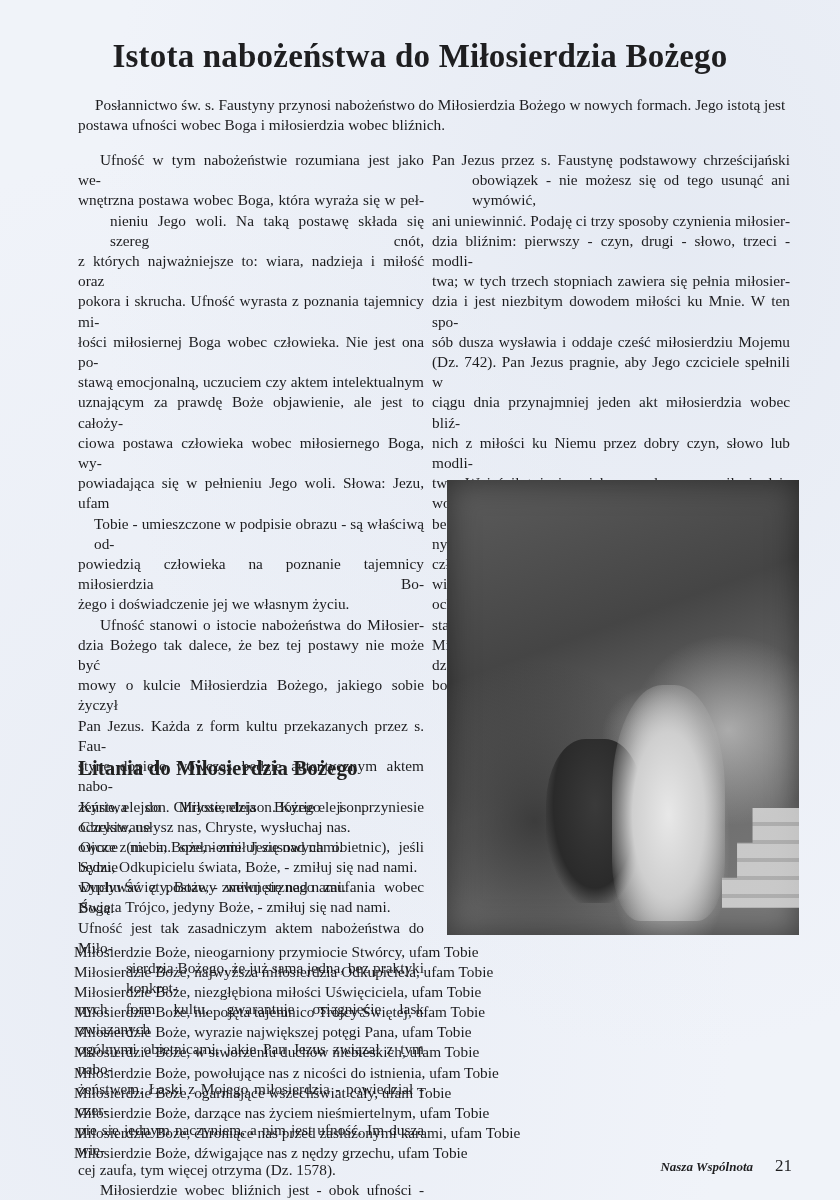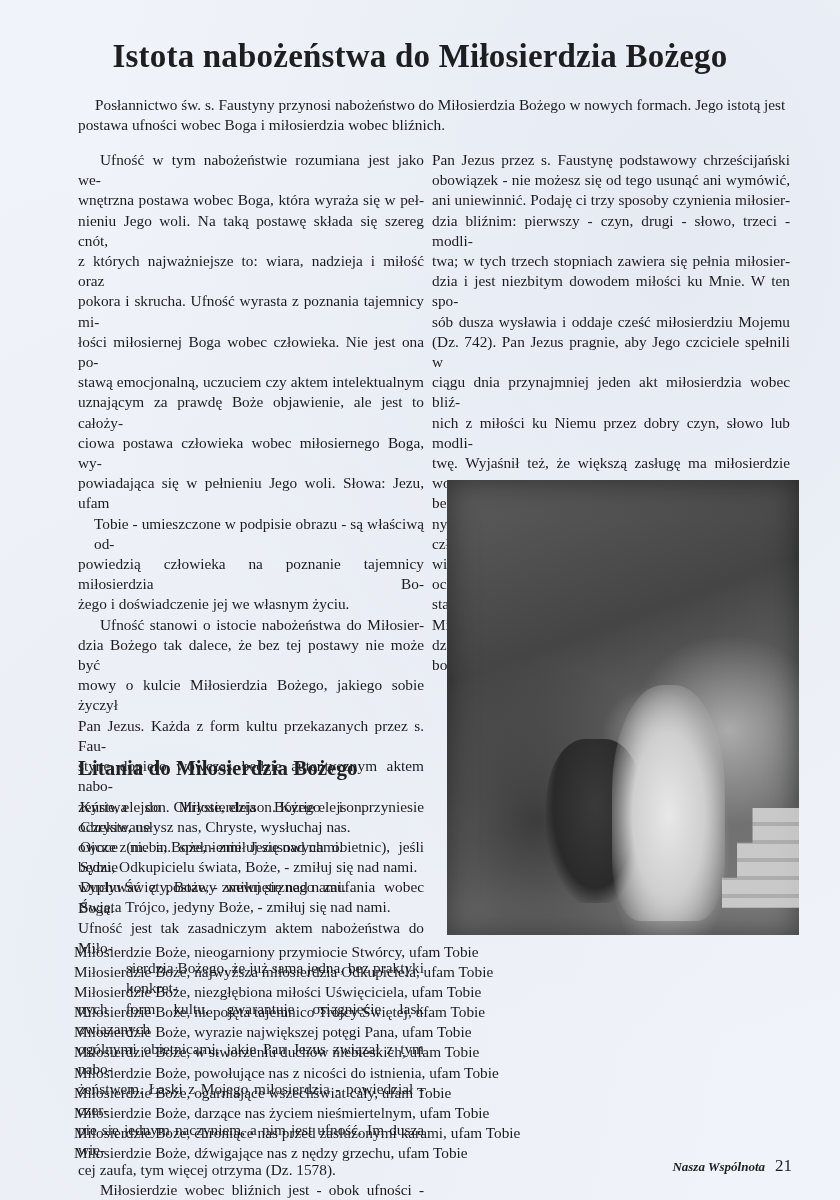--- a/index.html
+++ b/index.html
@@ -73,41 +73,41 @@
       border-radius: 45% 45% 25% 25%;
     }
     .photo .steps {
       position: absolute; right: 0; bottom: 6%; width: 22%; height: 22%;
       background: repeating-linear-gradient(180deg, #d8d8d8 0 14px, #b8b8b8 14px 18px);
       clip-path: polygon(40% 0, 100% 0, 100% 100%, 0 100%, 0 70%, 20% 70%, 20% 35%, 40% 35%);
       opacity: 0.85;
     }
     .footer {
       position: absolute; top: 1156px; right: 48px;
-      display: flex; align-items: baseline; gap: 10px; margin-left: 44px;
+      display: flex; align-items: baseline; gap: 22px; margin-left: 44px;
     }
     .footer .mag {
       font-style: italic; font-weight: bold; font-size: 13px; color: #1e1e20;
     }
     .footer .num { font-size: 17px; color: #1e1e20; }
   </style>
 </head>
 <body>
 
 <div class="page">
 
   <h1 class="main-title">Istota nabożeństwa do Miłosierdzia Bożego</h1>
 
   <p class="intro">Posłannictwo św. s. Faustyny przynosi nabożeństwo do Miłosierdzia Bożego w nowych formach. Jego istotą jest postawa ufności wobec Boga i miłosierdzia wobec bliźnich.</p>
 
   <div class="col col-left" id="col-left">
       <p class="ind">
         <span style="display: block; text-align-last: justify;">Ufność w tym nabożeństwie rozumiana jest jako we-</span>
         <span style="display: block; text-align-last: justify; text-indent: 0px;">wnętrzna postawa wobec Boga, która wyraża się w peł-</span>
-        <span style="display: block; text-align-last: justify; text-indent: 0px;">nieniu Jego woli. Na taką postawę składa się szereg cnót,</span>
+        <span style="display: block; text-align-last: justify; text-indent: 0px; margin-left: 32px;">nieniu Jego woli. Na taką postawę składa się szereg cnót,</span>
         <span style="display: block; text-align-last: justify; text-indent: 0px;">z których najważniejsze to: wiara, nadzieja i miłość oraz</span>
         <span style="display: block; text-align-last: justify; text-indent: 0px;">pokora i skrucha. Ufność wyrasta z poznania tajemnicy mi-</span>
         <span style="display: block; text-align-last: justify; text-indent: 0px;">łości miłosiernej Boga wobec człowieka. Nie jest ona po-</span>
         <span style="display: block; text-align-last: justify; text-indent: 0px;">stawą emocjonalną, uczuciem czy aktem intelektualnym</span>
         <span style="display: block; text-align-last: justify; text-indent: 0px;">uznającym za prawdę Boże objawienie, ale jest to całoży-</span>
         <span style="display: block; text-align-last: justify; text-indent: 0px;">ciowa postawa człowieka wobec miłosiernego Boga, wy-</span>
         <span style="display: block; text-align-last: justify; text-indent: 0px;">powiadająca się w pełnieniu Jego woli. Słowa: Jezu, ufam</span>
         <span style="display: block; text-align-last: justify; text-indent: 0px; margin-left: 16px;">Tobie - umieszczone w podpisie obrazu - są właściwą od-</span>
         <span style="display: block; text-align-last: justify; text-indent: 0px;">powiedzią człowieka na poznanie tajemnicy miłosierdzia Bo-</span>
         <span style="display: block; text-align-last: left; text-indent: 0px;">żego i doświadczenie jej we własnym życiu.</span>
@@ -129,21 +129,21 @@
         <span style="display: block; text-align-last: justify; text-indent: 0px;">pie się jednym naczyniem, a nim jest ufność. Im dusza wię-</span>
         <span style="display: block; text-align-last: left; text-indent: 0px;">cej zaufa, tym więcej otrzyma (Dz. 1578).</span>
       </p>
       <p class="ind">
         <span style="display: block; text-align-last: justify;">Miłosierdzie wobec bliźnich jest - obok ufności - dru-</span>
       </p>
     </div>
   <div class="col col-right" id="col-right">
       <p>
         <span style="display: block; text-align-last: justify;">Pan Jezus przez s. Faustynę podstawowy chrześcijański</span>
-        <span style="display: block; text-align-last: justify; text-indent: 0px;">obowiązek - nie możesz się od tego usunąć ani wymówić,</span>
+        <span style="display: block; text-align-last: justify; text-indent: 0px; margin-left: 40px;">obowiązek - nie możesz się od tego usunąć ani wymówić,</span>
         <span style="display: block; text-align-last: justify; text-indent: 0px;">ani uniewinnić. Podaję ci trzy sposoby czynienia miłosier-</span>
         <span style="display: block; text-align-last: justify; text-indent: 0px;">dzia bliźnim: pierwszy - czyn, drugi - słowo, trzeci - modli-</span>
         <span style="display: block; text-align-last: justify; text-indent: 0px;">twa; w tych trzech stopniach zawiera się pełnia miłosier-</span>
         <span style="display: block; text-align-last: justify; text-indent: 0px;">dzia i jest niezbitym dowodem miłości ku Mnie. W ten spo-</span>
         <span style="display: block; text-align-last: justify; text-indent: 0px;">sób dusza wysławia i oddaje cześć miłosierdziu Mojemu</span>
         <span style="display: block; text-align-last: justify; text-indent: 0px;">(Dz. 742). Pan Jezus pragnie, aby Jego czciciele spełnili w</span>
         <span style="display: block; text-align-last: justify; text-indent: 0px;">ciągu dnia przynajmniej jeden akt miłosierdzia wobec bliź-</span>
         <span style="display: block; text-align-last: justify; text-indent: 0px;">nich z miłości ku Niemu przez dobry czyn, słowo lub modli-</span>
         <span style="display: block; text-align-last: justify; text-indent: 0px;">twę. Wyjaśnił też, że większą zasługę ma miłosierdzie wo-</span>
         <span style="display: block; text-align-last: justify; text-indent: 0px;">bec duszy i dodał, że na to nie potrzeba zasobów material-</span>

